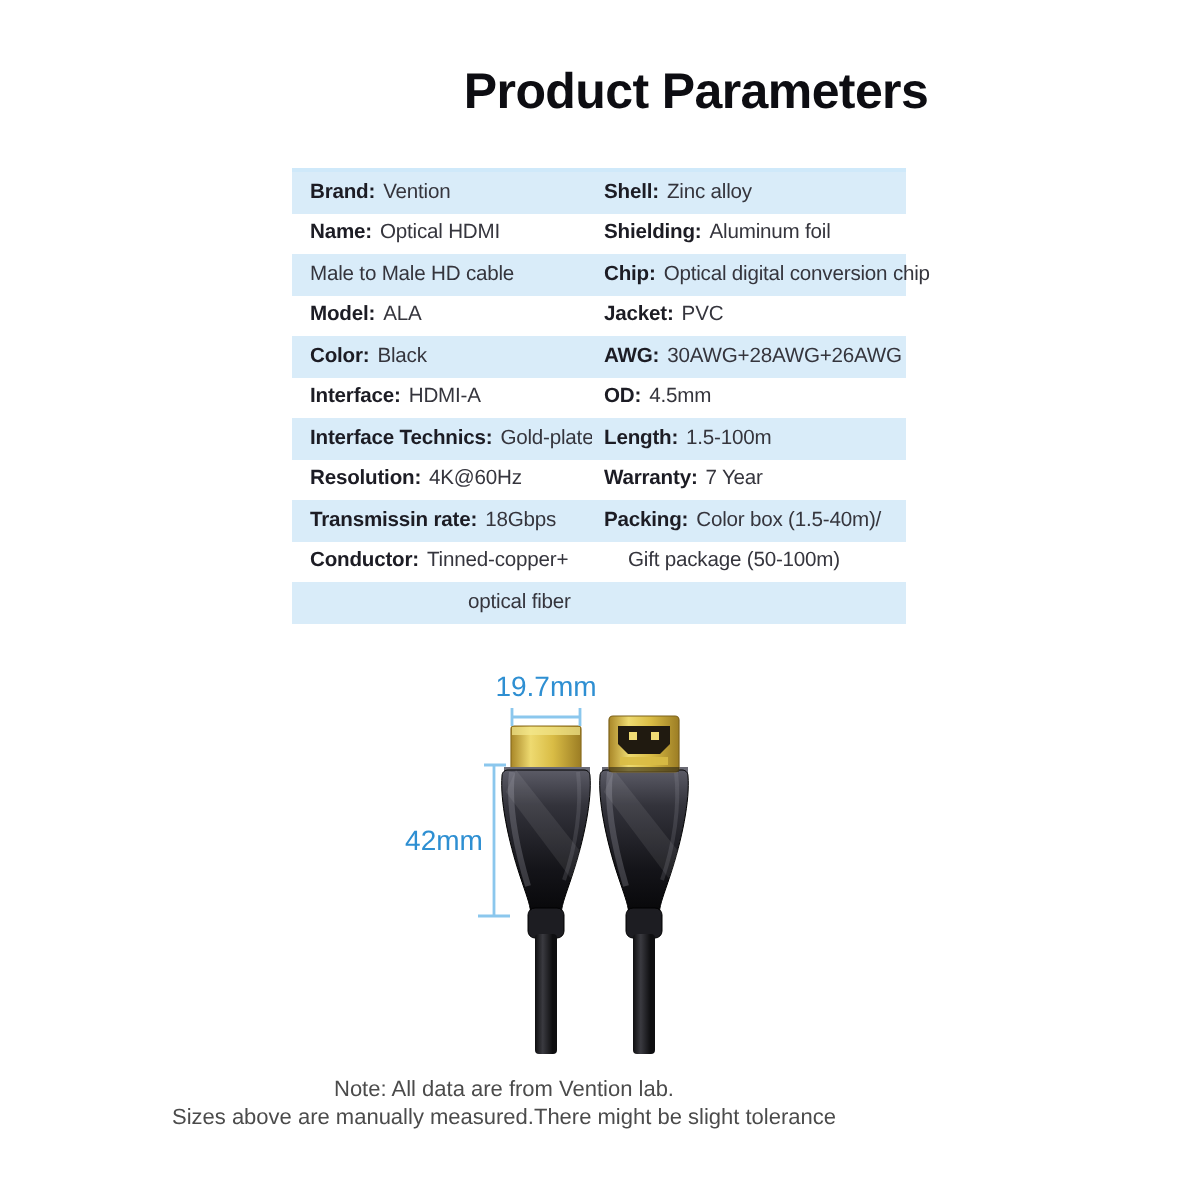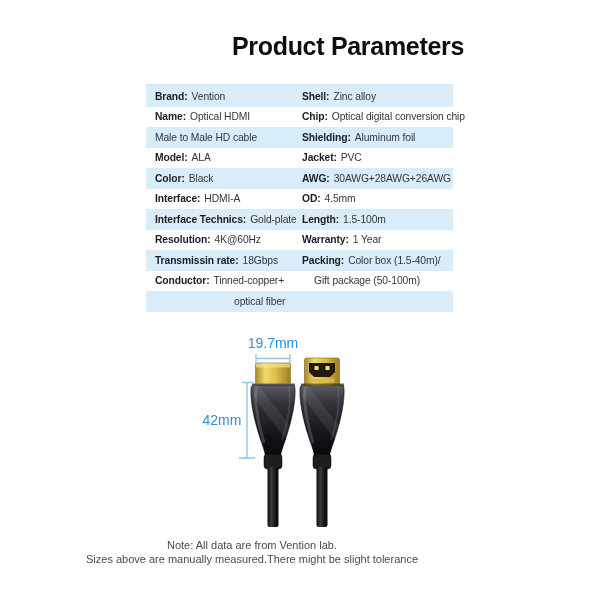--- a/index.html
+++ b/index.html
@@ -92,46 +92,46 @@
       <div class="spec-row ind56">
           <span>optical fiber</span>
         </div>
     </div>
     <div class="spec-col right">
       <div class="spec-row">
           <b>Shell:</b>
           <span>Zinc alloy</span>
         </div>
       <div class="spec-row">
+          <b>Shielding:</b>
+          <span>Aluminum foil</span>
+        </div>
+      <div class="spec-row">
           <b>Chip:</b>
           <span>Optical digital conversion chip</span>
         </div>
       <div class="spec-row">
-          <b>Shielding:</b>
-          <span>Aluminum foil</span>
-        </div>
-      <div class="spec-row">
           <b>Jacket:</b>
           <span>PVC</span>
         </div>
       <div class="spec-row">
           <b>AWG:</b>
           <span>30AWG+28AWG+26AWG</span>
         </div>
       <div class="spec-row">
           <b>OD:</b>
           <span>4.5mm</span>
         </div>
       <div class="spec-row">
           <b>Length:</b>
           <span>1.5-100m</span>
         </div>
       <div class="spec-row">
           <b>Warranty:</b>
-          <span>1 Year</span>
+          <span>7 Year</span>
         </div>
       <div class="spec-row">
           <b>Packing:</b>
           <span>Color box (1.5-40m)/</span>
         </div>
       <div class="spec-row ind48">
           <span>Gift package (50-100m)</span>
         </div>
       <div class="spec-row">
           <span></span>

